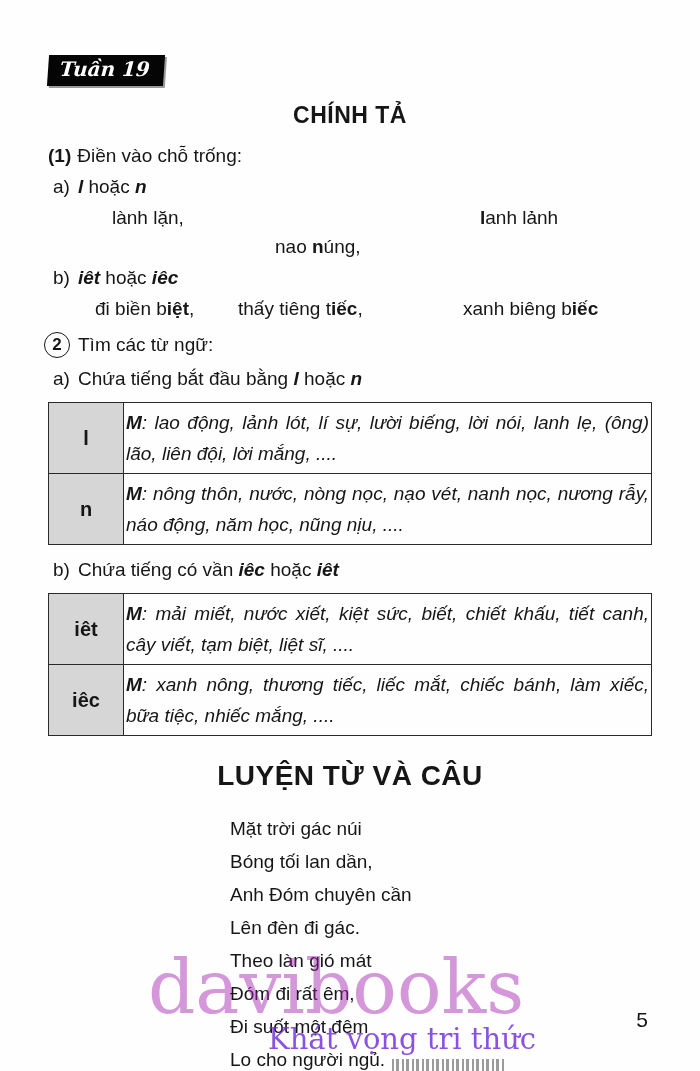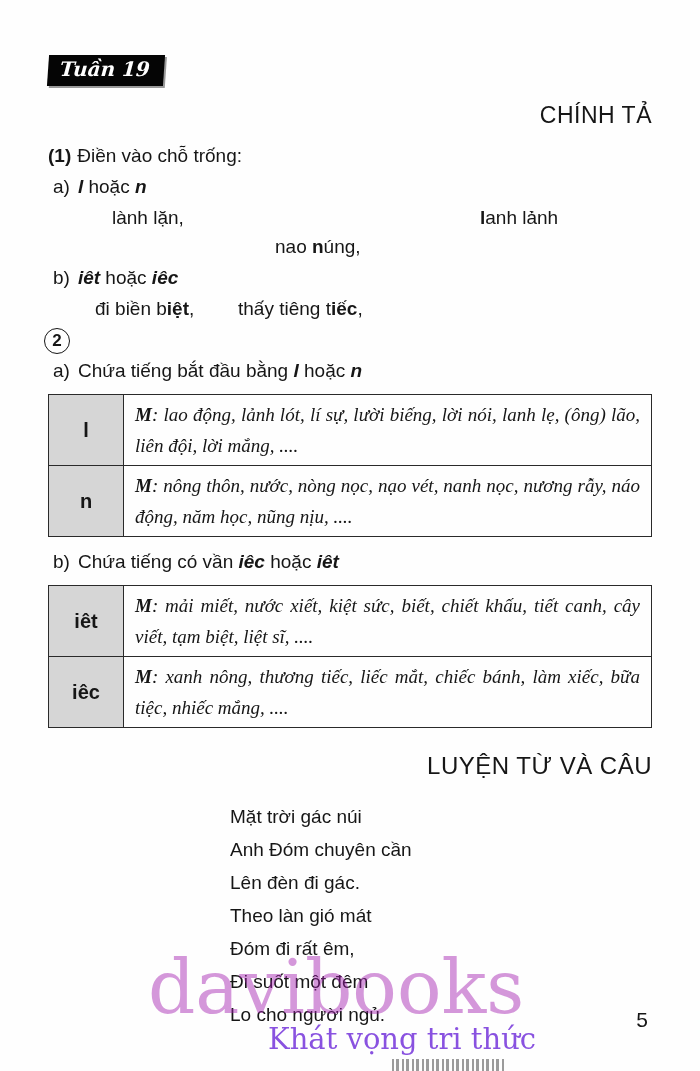--- a/index.html
+++ b/index.html
@@ -17,22 +17,22 @@
   .badge {
     display:inline-block;
     background:#050505; color:#fff;
     font-family:"DejaVu Serif",serif;
     font-style:italic; font-weight:bold;
     font-size:20px;
     padding:2px 14px 5px 12px;
     transform:skewX(-4deg);
     box-shadow:2px 2px 0 #9a9a9a;
   }
-  .title1 { text-align:right; font-size:23px; font-weight:normal; letter-spacing:0.5px; margin:16px 0 12px; }
-  .title2 { text-align:right; font-size:24px; font-weight:normal; letter-spacing:0.5px; margin:24px 0 20px; }
+  .title1 { text-align:center; font-size:23px; font-weight:bold; letter-spacing:0.5px; margin:16px 0 12px; }
+  .title2 { text-align:center; font-size:28px; font-weight:bold; letter-spacing:0.5px; margin:24px 0 20px; }
   .line { line-height:30px; margin:1px 0; }
   .indent1 { margin-left:5px; }
   .lbl { margin-right:8px; }
   .numlbl { font-weight:bold; margin-right:6px; }
   .bi { font-weight:bold; font-style:italic; }
   .b { font-weight:bold; }
   .ans-row { display:flex; line-height:30px; margin:1px 0 1px 47px; }
   .ans-row .c1a { width:163px;margin-left:17px; }
   .ans-row .c2a { width:205px;margin-top:29px; }
   .ans-row .c1b { width:143px; }
@@ -41,21 +41,21 @@
   .circle-num {
     width:24px; height:24px;
     border:1.7px solid #161616; border-radius:50%;
     display:inline-flex; align-items:center; justify-content:center;
     font-weight:bold; font-size:17px;
     margin-right:8px; flex:0 0 auto;
   }
   table.wordtable { width:100%; border-collapse:collapse; margin:8px 0 10px; }
   table.wordtable td { border:1.4px solid #2a2a2a; }
   td.key { width:72px; text-align:center; font-weight:bold; background:#d6d6d6; font-size:20px; }
-  td.val { padding:4px 11px; font-style:italic; line-height:31px; text-align:justify;font-family:Liberation Serif, serif; }
+  td.val { padding:4px 2px; font-style:italic; line-height:31px; text-align:justify; }
   td.val .m { font-weight:bold; }
   .poem { margin-left:182px; margin-top:4px; line-height:33px; }
   .watermark {
     position:absolute; left:148px; top:944px;
     font-family:"DejaVu Serif",serif;
     font-size:74px; color:#a21caf; opacity:0.45;
     z-index:3; pointer-events:none; white-space:nowrap;
   }
   .watermark-sub {
     position:absolute; left:268px; top:1022px;
@@ -93,24 +93,26 @@
     <span class="c3"><span class="b">l</span><span>anh lảnh</span></span>
   </div>
 
   <div class="line indent1">
     <span class="lbl">b)</span><span class="bi">iêt</span><span> hoặc </span><span class="bi">iêc</span>
   </div>
 
   <div class="ans-row">
     <span class="c1b"><span>đi biền b</span><span class="b">iệt</span><span>,</span></span>
     <span class="c2b"><span>thấy tiêng t</span><span class="b">iếc</span><span>,</span></span>
+    <span class="c3"><span>xanh biêng b</span><span class="b">iếc</span><span></span></span>
   </div>
 
   <div class="ex2-head">
     <span class="circle-num">2</span>
+    <span>Tìm các từ ngữ:</span>
   </div>
 
   <div class="line indent1">
     <span class="lbl">a)</span><span>Chứa tiếng bắt đầu bằng </span><span class="bi">l</span><span> hoặc </span><span class="bi">n</span>
   </div>
 
   <table class="wordtable">
     <tbody>
       <tr>
         <td class="key">l</td>
@@ -138,20 +140,21 @@
         <td class="val"><span class="m">M</span><span>: xanh nông, thương tiếc, liếc mắt, chiếc bánh, làm xiếc, bữa tiệc, nhiếc mắng, ....</span></td>
       </tr>
     </tbody>
   </table>
 
   <div class="title2">LUYỆN TỪ VÀ CÂU</div>
 
 
   <div class="poem">
     <div>Mặt trời gác núi</div>
+    <div>Bóng tối lan dần,</div>
     <div>Anh Đóm chuyên cần</div>
     <div>Lên đèn đi gác.</div>
     <div>Theo làn gió mát</div>
     <div>Đóm đi rất êm,</div>
     <div>Đi suốt một đêm</div>
     <div>Lo cho người ngủ.</div>
   </div>
 
   <div class="watermark">davibooks</div>
   <div class="watermark-sub">Khát vọng tri thức</div>

